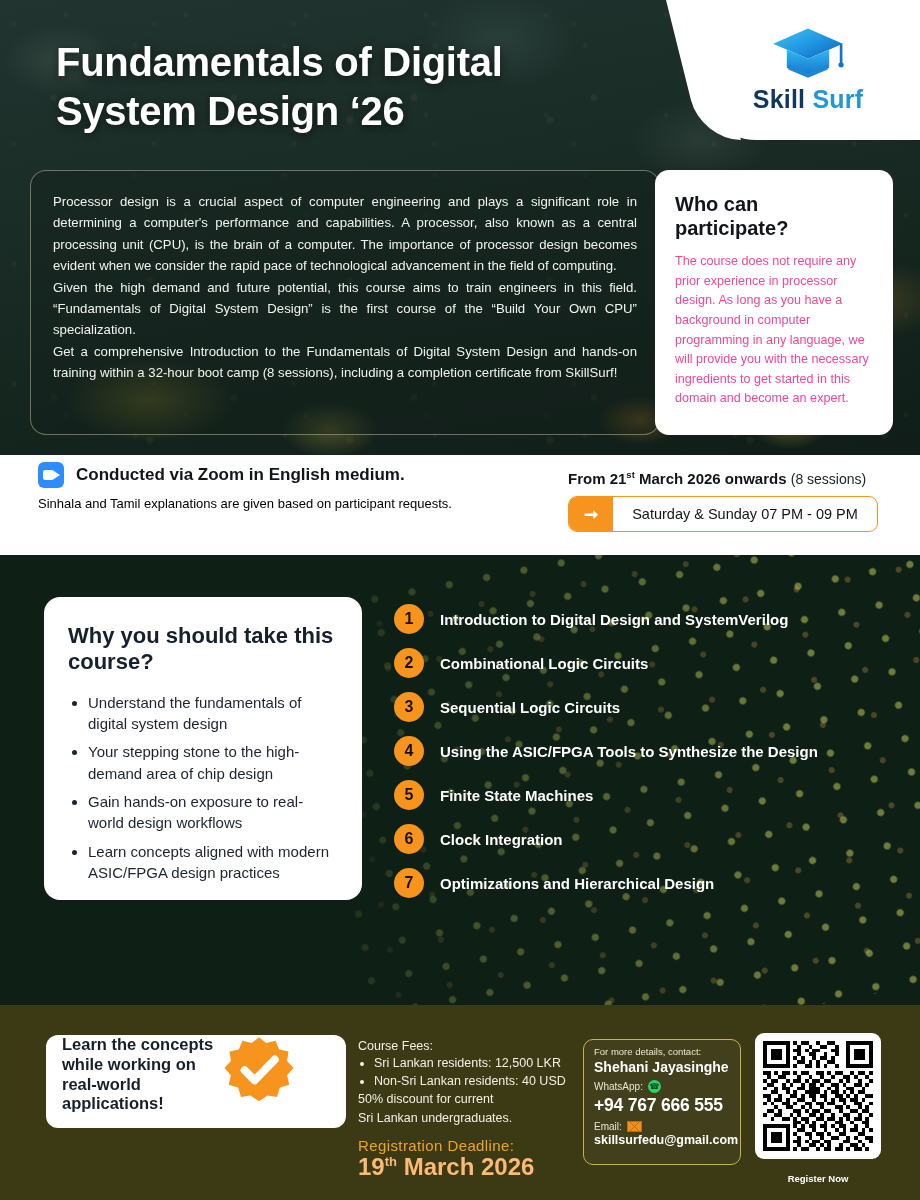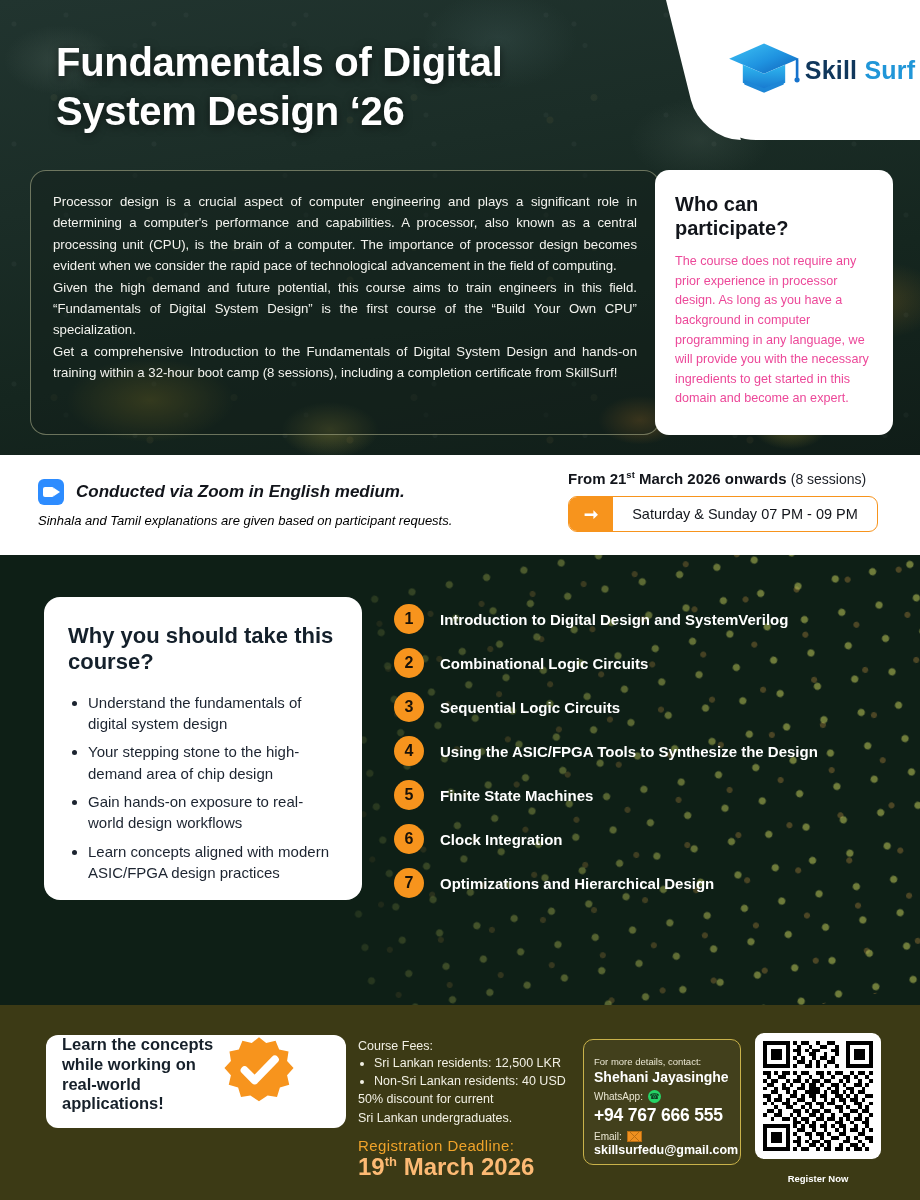--- a/index.html
+++ b/index.html
@@ -48,22 +48,22 @@
     position:absolute; right:0; top:0; width:220px; height:140px;
     background:#ffffff; border-bottom-left-radius:56px;
   }
   .logo-plate:before {
     content:""; position:absolute; left:-34px; top:0;
     width:40px; height:140px; background:#ffffff;
     border-bottom-left-radius:40px;
     transform:skewX(14deg); transform-origin:top left;
   }
   .logo-wrap {
-    position:absolute; right:2px; top:14px; width:196px; height:112px;
-    display:flex; align-items:center; justify-content:center; gap:2px;
+    position:absolute; right:14px; top:14px; width:196px; height:112px;
+    display:flex; flex-direction:column; align-items:center; justify-content:center; gap:2px;
   }
   .cap-icon { width:78px; height:56px; }
   .logo-text { font-size:25px; font-weight:bold; letter-spacing:.2px; white-space:nowrap; }
   .logo-text .s1 { color:#10375c; }
   .logo-text .s2 { color:#2196d8; }
 
   
   .desc-box {
     position:absolute; left:30px; top:170px; width:630px; height:265px;
     border:1px solid rgba(215,215,170,.45); border-radius:16px;
@@ -81,21 +81,21 @@
     background:#ffffff; border-radius:14px; padding:22px 20px;
   }
   .who-title { color:#12151b; font-size:20px; font-weight:bold; line-height:1.2; }
   .who-text  { color:#ec4899; font-size:12.6px; line-height:1.56; margin-top:12px; }
 
   
   .band {
     position:absolute; left:0; top:455px; width:920px; height:100px;
     background:#ffffff;
   }
-  .band-left { position:absolute; left:38px; top:24px;font-style:italic; }
+  .band-left { position:absolute; left:38px; top:7px; }
   .band-zoomrow { display:flex; align-items:center; gap:12px; }
   .zoom-icon {
     width:26px; height:26px; border-radius:6px; background:#2d8cff;
     position:relative; flex:none;
   }
   .zoom-icon:before {
     content:""; position:absolute; left:5px; top:8px; width:11px; height:10px;
     background:#fff; border-radius:2px;
   }
   .zoom-icon:after {
@@ -174,21 +174,21 @@
   .fees ul { margin:2px 0 0 16px; }
   .fees li { font-size:12.5px; line-height:1.4; }
   .fees-note { font-size:12.5px; line-height:1.4; margin-top:1px; }
   .deadline-label { color:#f0a32a; font-size:15px; margin-top:10px; letter-spacing:.4px; }
   .deadline-date  { color:#fdba74; font-size:24px; font-weight:bold; line-height:1.1; }
   .deadline-date sup { font-size:13px; }
 
   .contact-box {
     position:absolute; left:583px; top:34px; width:158px; height:126px;
     border:1.4px solid #c9b24a; border-radius:10px;
-    padding:16px 10px; background:rgba(255,255,255,.03);
+    padding:6px 10px; background:rgba(255,255,255,.03);
   }
   .c-small { color:#eae6d2; font-size:9.5px; }
   .c-name  { color:#ffffff; font-size:14px; font-weight:bold; margin-top:2px; }
   .c-row { display:flex; align-items:center; gap:5px; margin-top:5px; }
   .c-lbl { color:#eae6d2; font-size:10px; }
   .wa-icon { width:13px; height:13px; border-radius:50%; background:#25d366;
     display:flex; align-items:center; justify-content:center; font-size:8px; color:#0b3d20; }
   .mail-icon { width:15px; height:11px; background:#f0901f; border:1px solid #b96e12;
     position:relative; }
   .mail-icon:after { content:""; position:absolute; left:0; top:0; width:13px; height:9px;

